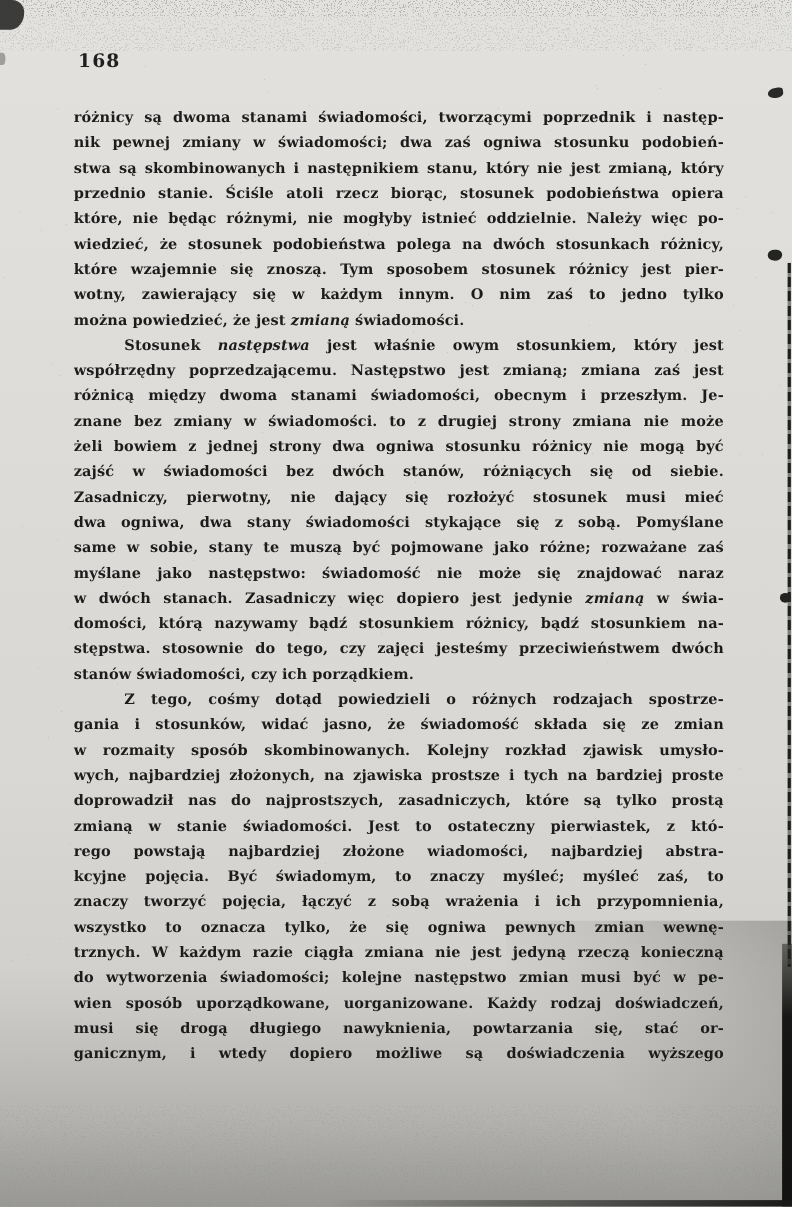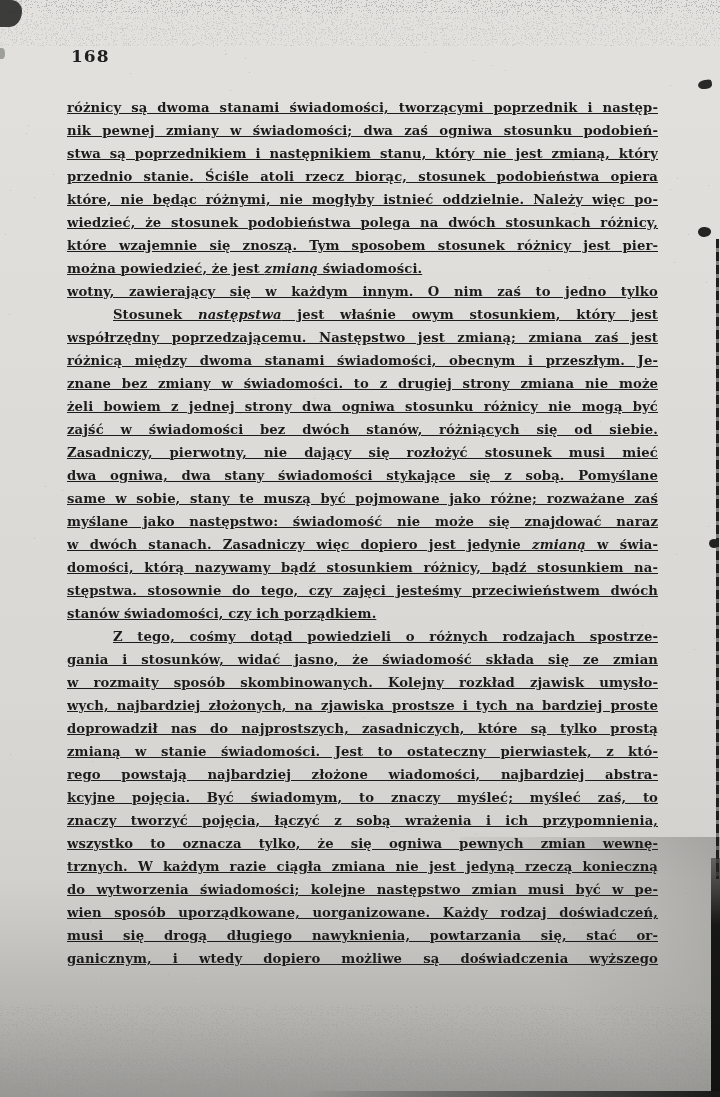--- a/index.html
+++ b/index.html
@@ -16,21 +16,21 @@
     font-size:17px; font-weight:700; color:#1f1f1f; letter-spacing:1px;
   }
   .text-column {
     position:absolute; left:67px; top:96px; width:591px;
     font-size:13.2px; font-weight:700; color:#1c1c1c;
     letter-spacing:0.1px;
   }
   .line {
     height:23px; line-height:23px;
     text-align:justify; text-align-last:justify;
-    overflow:hidden; white-space:normal;text-decoration:underline;
+    overflow:hidden; white-space:normal;
   }
   .line.nj { text-align:left; text-align-last:left; }
   .line.ind { text-indent:46px; }
   .it { font-style:italic; }
 
   .overlay { position:absolute; inset:0; pointer-events:none; }
 
   .shade-bottom {
     position:absolute; inset:0;
     background:linear-gradient(180deg, rgba(110,110,108,0) 0%, rgba(110,110,108,0) 80%, rgba(110,110,108,0.20) 92%, rgba(100,100,98,0.38) 100%);
@@ -112,27 +112,27 @@
   <div class="blob-r2"></div>
   <div class="edge-line"></div>
   <div class="edge-line-blob"></div>
   <div class="edge-band"></div>
   <div class="bottom-strip"></div>
 
   <div class="page-number">168</div>
   <div class="text-column">
       <div class="line"><span>różnicy są dwoma stanami świadomości, tworzącymi poprzednik i następ-</span></div>
       <div class="line"><span>nik pewnej zmiany w świadomości; dwa zaś ogniwa stosunku podobień-</span></div>
-      <div class="line"><span>stwa są poprzednikiem i następnikiem stanu, który nie jest zmianą, który</span></div>
+      <div class="line"><span>stwa są skombinowanych i następnikiem stanu, który nie jest zmianą, który</span></div>
       <div class="line"><span>przednio stanie. Ściśle atoli rzecz biorąc, stosunek podobieństwa opiera</span></div>
       <div class="line"><span>które, nie będąc różnymi, nie mogłyby istnieć oddzielnie. Należy więc po-</span></div>
       <div class="line"><span>wiedzieć, że stosunek podobieństwa polega na dwóch stosunkach różnicy,</span></div>
       <div class="line"><span>które wzajemnie się znoszą. Tym sposobem stosunek różnicy jest pier-</span></div>
+      <div class="line"><span>wotny, zawierający się w każdym innym. O nim zaś to jedno tylko</span></div>
       <div class="line nj"><span>można powiedzieć, że jest </span><span class="it">zmianą</span><span> świadomości.</span></div>
-      <div class="line"><span>wotny, zawierający się w każdym innym. O nim zaś to jedno tylko</span></div>
       <div class="line ind"><span>Stosunek </span><span class="it">następstwa</span><span> jest właśnie owym stosunkiem, który jest</span></div>
       <div class="line"><span>współrzędny poprzedzającemu. Następstwo jest zmianą; zmiana zaś jest</span></div>
       <div class="line"><span>różnicą między dwoma stanami świadomości, obecnym i przeszłym. Je-</span></div>
       <div class="line"><span>znane bez zmiany w świadomości. to z drugiej strony zmiana nie może</span></div>
       <div class="line"><span>żeli bowiem z jednej strony dwa ogniwa stosunku różnicy nie mogą być</span></div>
       <div class="line"><span>zajść w świadomości bez dwóch stanów, różniących się od siebie.</span></div>
       <div class="line"><span>Zasadniczy, pierwotny, nie dający się rozłożyć stosunek musi mieć</span></div>
       <div class="line"><span>dwa ogniwa, dwa stany świadomości stykające się z sobą. Pomyślane</span></div>
       <div class="line"><span>same w sobie, stany te muszą być pojmowane jako różne; rozważane zaś</span></div>
       <div class="line"><span>myślane jako następstwo: świadomość nie może się znajdować naraz</span></div>

